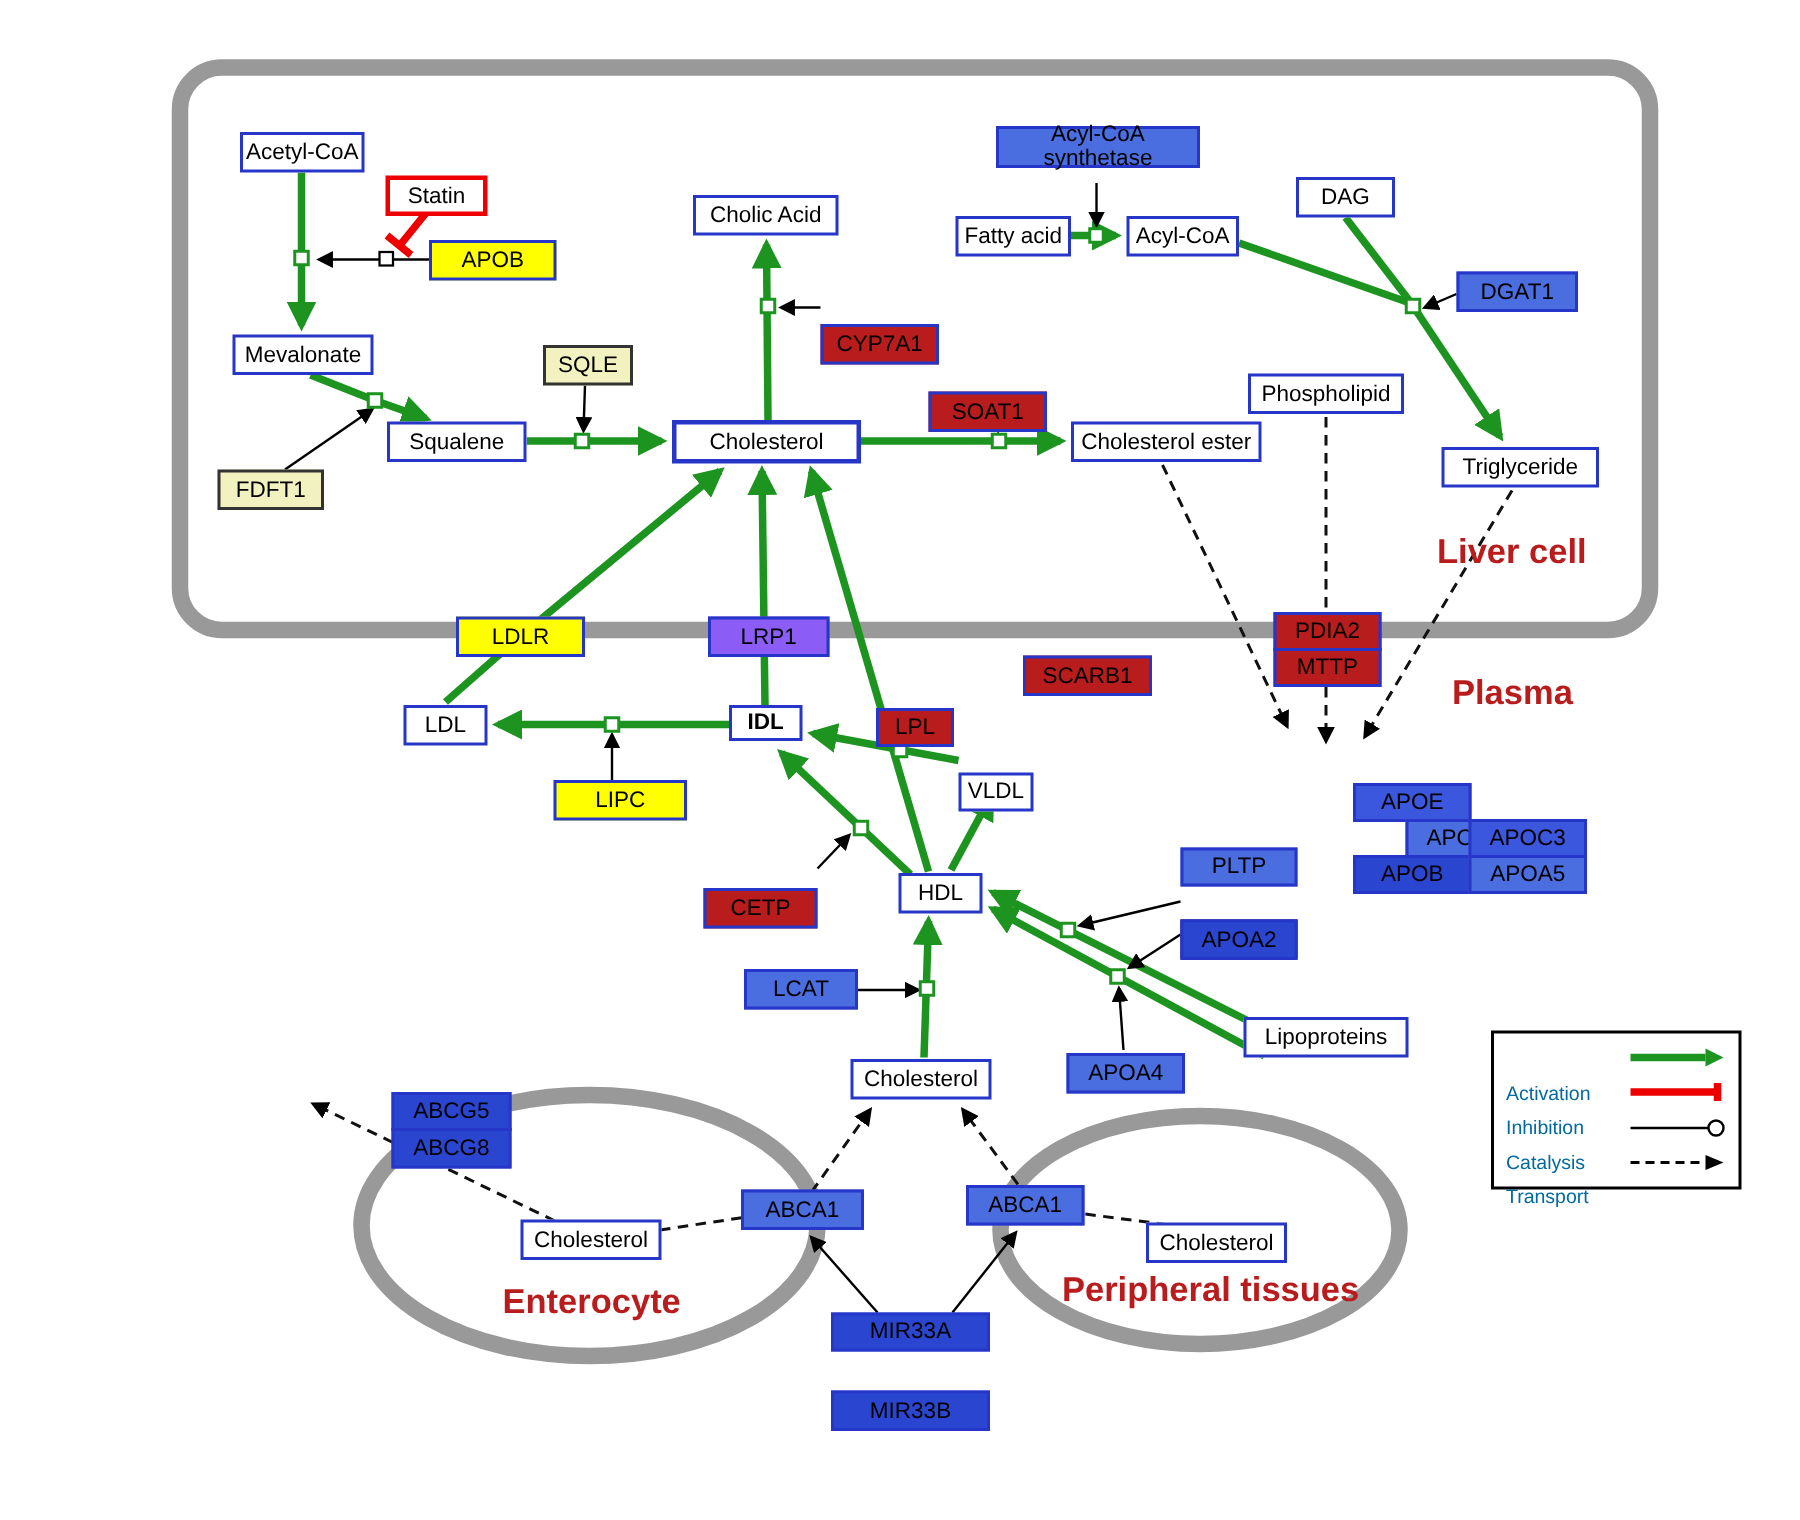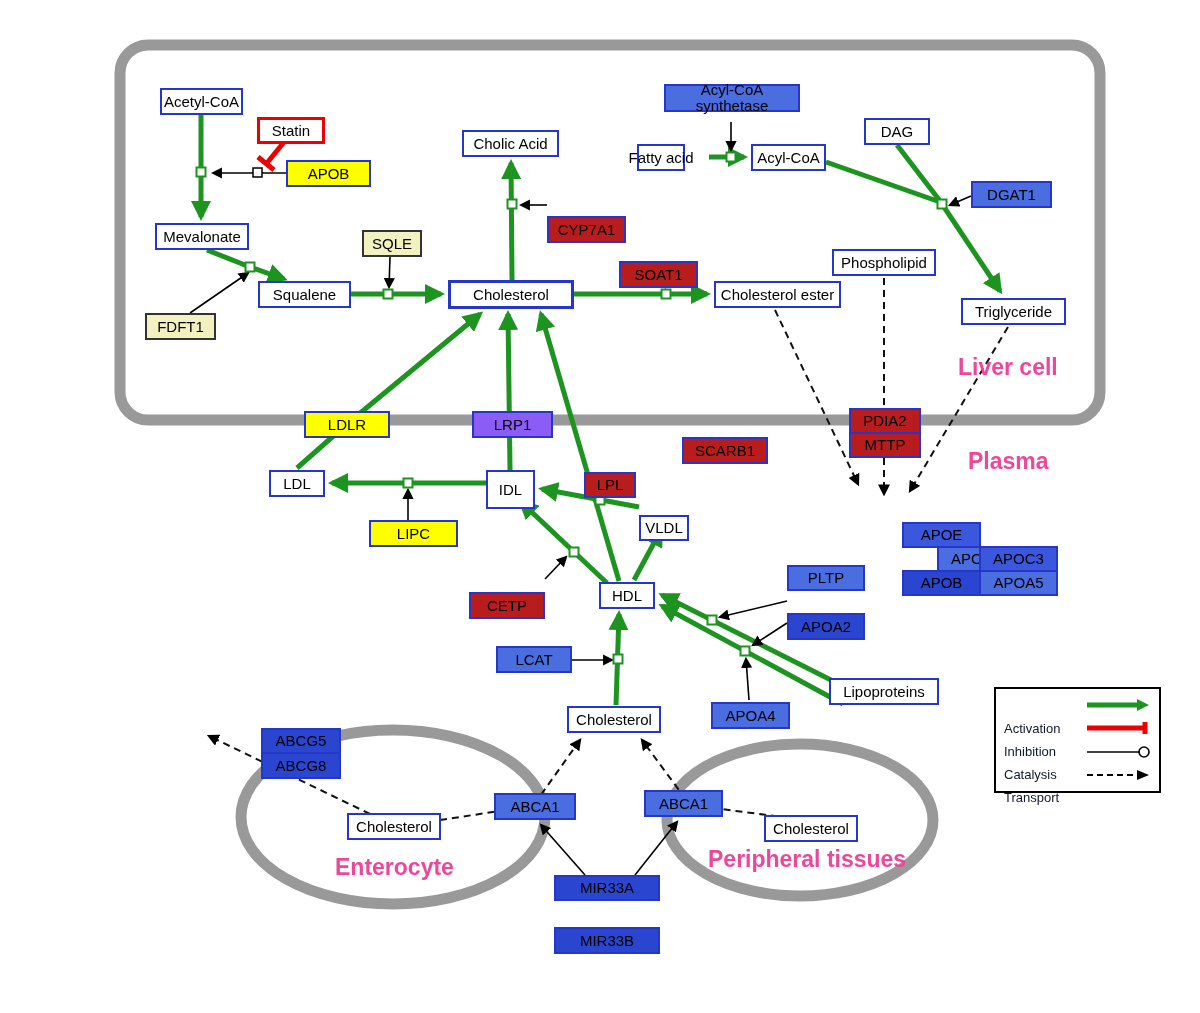--- a/index.html
+++ b/index.html
@@ -12,26 +12,26 @@
   .node.thick{border-width:3px;}
   .node.red-border{border-color:#ee0000;border-width:3px;}
   .node.yellow{background:#ffff00;}
   .node.paleyellow{background:#f2f2c0;border-color:#333;}
   .node.paleyellow2{background:#8b5cf6;border-color:#2636c8;}
   .node.lightblue{background:#b91c1c;margin-top:24px;}
   .node.medblue{background:#4a6de0;}
   .node.meddark{background:#3a57dd;}
   .node.darkblue{background:#2a46d0;}
   .node.wrap{white-space:normal;}
-  .compartment-label{position:absolute;font-weight:bold;color:#ec4899;font-size:23px;}
+  .compartment-label{position:absolute;font-weight:bold;color:#b91c1c;font-size:23px;}
   #legend{position:absolute;left:994px;top:687px;width:167px;height:106px;background:#fff;
           border:2px solid #000;box-sizing:border-box;padding:6px 8px;display:flex;
           flex-direction:column;justify-content:space-between;}
   .legend-row{display:flex;align-items:center;justify-content:space-between;height:20px;}
-  .legend-row span{font-size:13px;color:#0f172a;margin-top:46px;}
+  .legend-row span{font-size:13px;color:#0369a1;margin-top:46px;}
 </style>
 </head>
 <body>
 
 <div id="canvas">
 
 <svg id="edges" width="1200" height="1013">
   <defs>
     <marker id="ag" viewBox="0 0 10 10" refX="8" refY="5" markerWidth="4" markerHeight="4" orient="auto">
       <path d="M0,0 L10,5 L0,10 z" fill="#1d9420"></path>
@@ -129,35 +129,35 @@
 <div class="node" style="left:155px;top:223px;width:94px;height:27px;">Mevalonate</div>
 <div class="node paleyellow" style="left:145px;top:313px;width:71px;height:27px;">FDFT1</div>
 <div class="node paleyellow" style="left:362px;top:230px;width:60px;height:27px;">SQLE</div>
 <div class="node" style="left:258px;top:281px;width:93px;height:27px;">Squalene</div>
 <div class="node thick" style="left:448px;top:280px;width:126px;height:29px;">Cholesterol</div>
 <div class="node" style="left:462px;top:130px;width:97px;height:27px;">Cholic Acid</div>
 <div class="node lightblue" style="left:547px;top:192px;width:79px;height:27px;">CYP7A1</div>
 <div class="node lightblue" style="left:619px;top:237px;width:79px;height:27px;">SOAT1</div>
 <div class="node" style="left:714px;top:281px;width:127px;height:27px;">Cholesterol ester</div>
 <div class="node medblue wrap" style="left:664px;top:84px;width:136px;height:28px;">Acyl-CoA synthetase</div>
-<div class="node" style="left:637px;top:144px;width:48px;height:27px;">Fatty acid</div>
+<div class="node" style="left:637px;top:144px;width:77px;height:27px;">Fatty acid</div>
 <div class="node" style="left:751px;top:144px;width:75px;height:27px;">Acyl-CoA</div>
 <div class="node" style="left:864px;top:118px;width:66px;height:27px;">DAG</div>
 <div class="node medblue" style="left:971px;top:181px;width:81px;height:27px;">DGAT1</div>
 <div class="node" style="left:832px;top:249px;width:104px;height:27px;">Phospholipid</div>
 <div class="node" style="left:961px;top:298px;width:105px;height:27px;">Triglyceride</div>
 
 <div class="node yellow" style="left:304px;top:411px;width:86px;height:27px;">LDLR</div>
 <div class="node paleyellow2" style="left:472px;top:411px;width:81px;height:27px;">LRP1</div>
 <div class="node lightblue" style="left:682px;top:413px;width:86px;height:27px;">SCARB1</div>
 <div class="node lightblue" style="left:849px;top:384px;width:72px;height:26px;">PDIA2</div>
 <div class="node lightblue" style="left:849px;top:408px;width:72px;height:26px;">MTTP</div>
 
 <div class="node" style="left:269px;top:470px;width:56px;height:27px;">LDL</div>
-<div class="node" style="left:486px;top:470px;width:49px;height:39px;">IDL</div>
+<div class="node" style="left:486px;top:470px;width:49px;height:24px;font-weight:bold;">IDL</div>
 <div class="node lightblue" style="left:584px;top:448px;width:52px;height:26px;">LPL</div>
 <div class="node" style="left:639px;top:499px;width:50px;height:26px;margin-top:16px;">VLDL</div>
 <div class="node yellow" style="left:369px;top:520px;width:89px;height:27px;">LIPC</div>
 <div class="node lightblue" style="left:469px;top:568px;width:76px;height:27px;">CETP</div>
 <div class="node" style="left:599px;top:582px;width:56px;height:27px;">HDL</div>
 <div class="node medblue" style="left:787px;top:565px;width:78px;height:26px;">PLTP</div>
 <div class="node lightblue" style="left:787px;top:589px;width:78px;height:26px;">APOA1</div>
 <div class="node darkblue" style="left:787px;top:613px;width:78px;height:27px;">APOA2</div>
 <div class="node medblue" style="left:496px;top:646px;width:76px;height:27px;">LCAT</div>
 <div class="node medblue" style="left:711px;top:702px;width:79px;height:27px;">APOA4</div>

